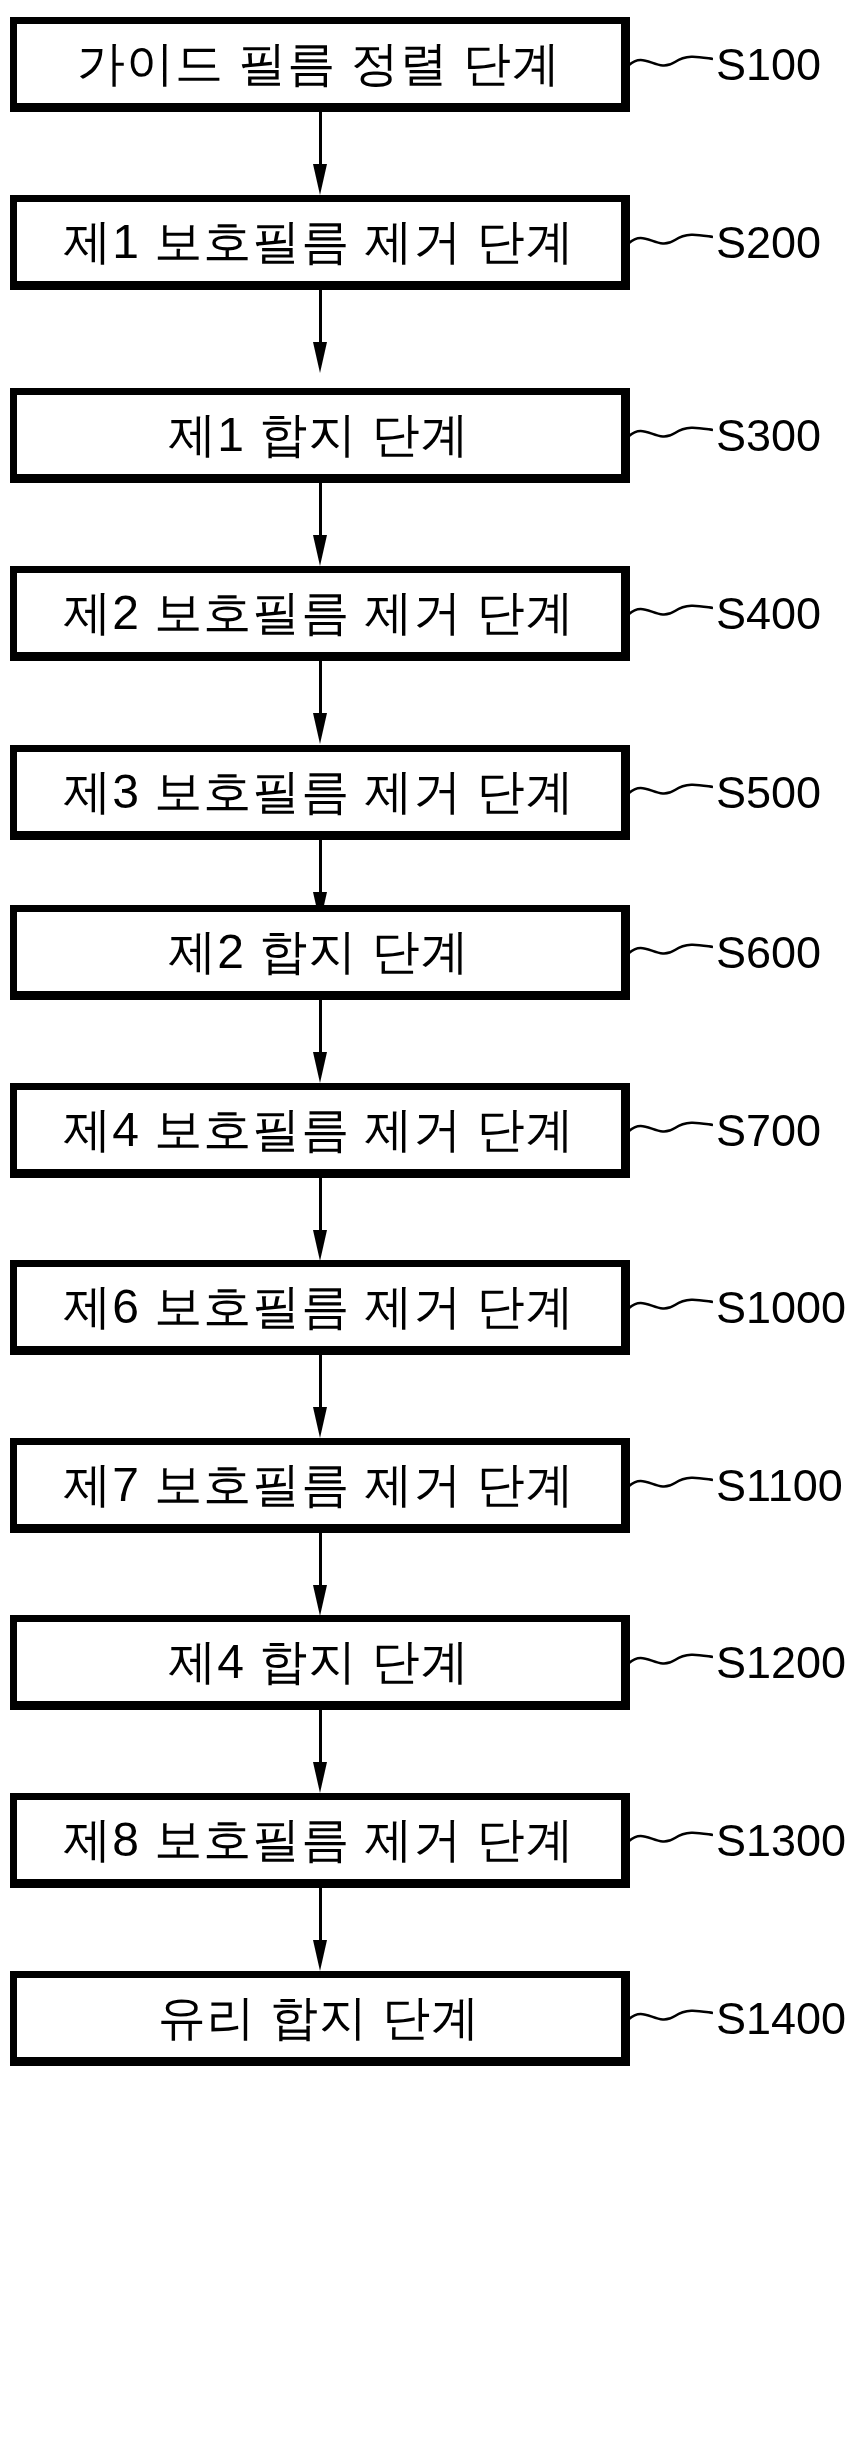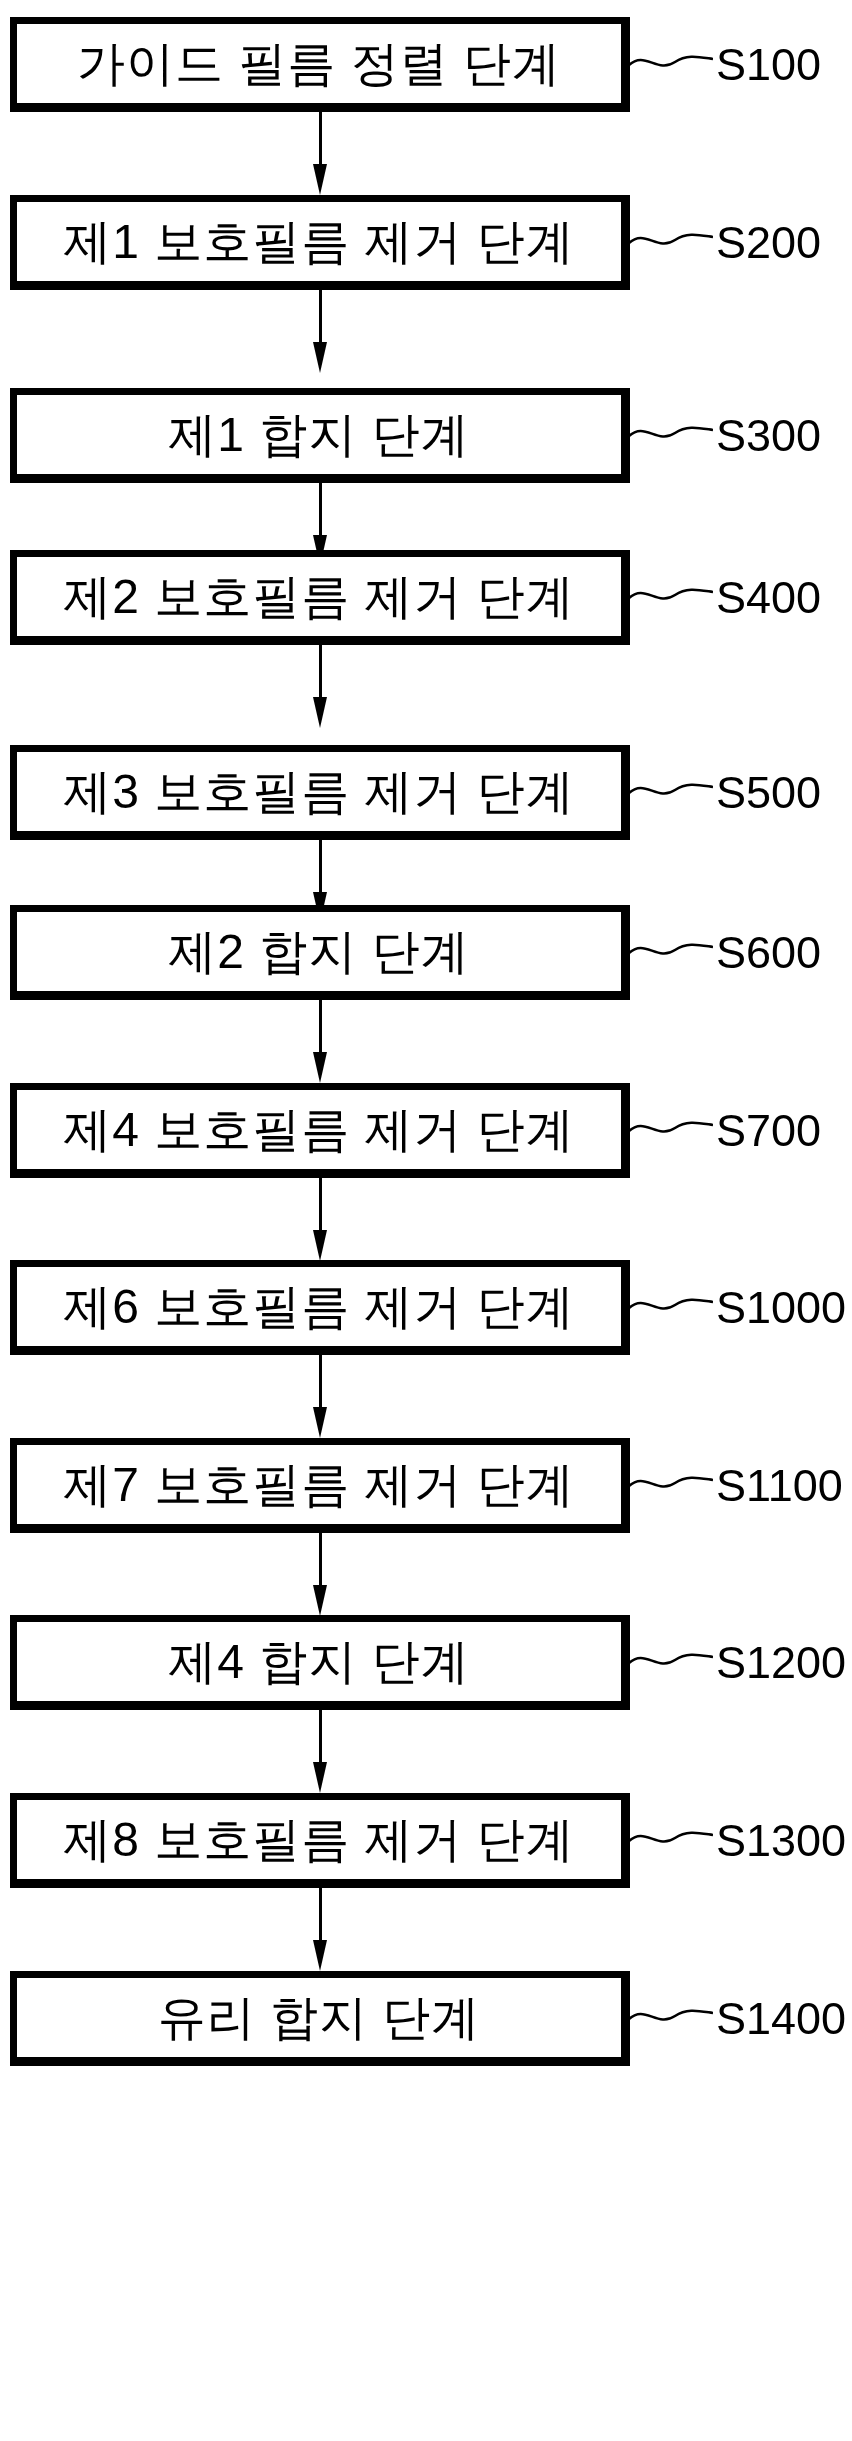--- a/index.html
+++ b/index.html
@@ -23,21 +23,21 @@
   }
   .step{
     position:absolute;
     left:0;
     width:852px;
     height:77px;
   }
   .step:nth-of-type(1){top:17px;}
   .step:nth-of-type(2){top:195px;}
   .step:nth-of-type(3){top:372px;margin-top:16px;}
-  .step:nth-of-type(4){top:550px;}
+  .step:nth-of-type(4){top:566px;}
   .step:nth-of-type(5){top:745px;padding-left:44px;}
   .step:nth-of-type(6){top:905px;}
   .step:nth-of-type(7){top:1083px;}
   .step:nth-of-type(8){top:1260px;}
   .step:nth-of-type(9){top:1438px;}
   .step:nth-of-type(10){top:1615px;}
   .step:nth-of-type(11){top:1793px;text-align:center;}
   .step:nth-of-type(12){top:1971px;}
   .step:nth-of-type(13){top:2148px;}
   .step:nth-of-type(14){top:2326px;}

